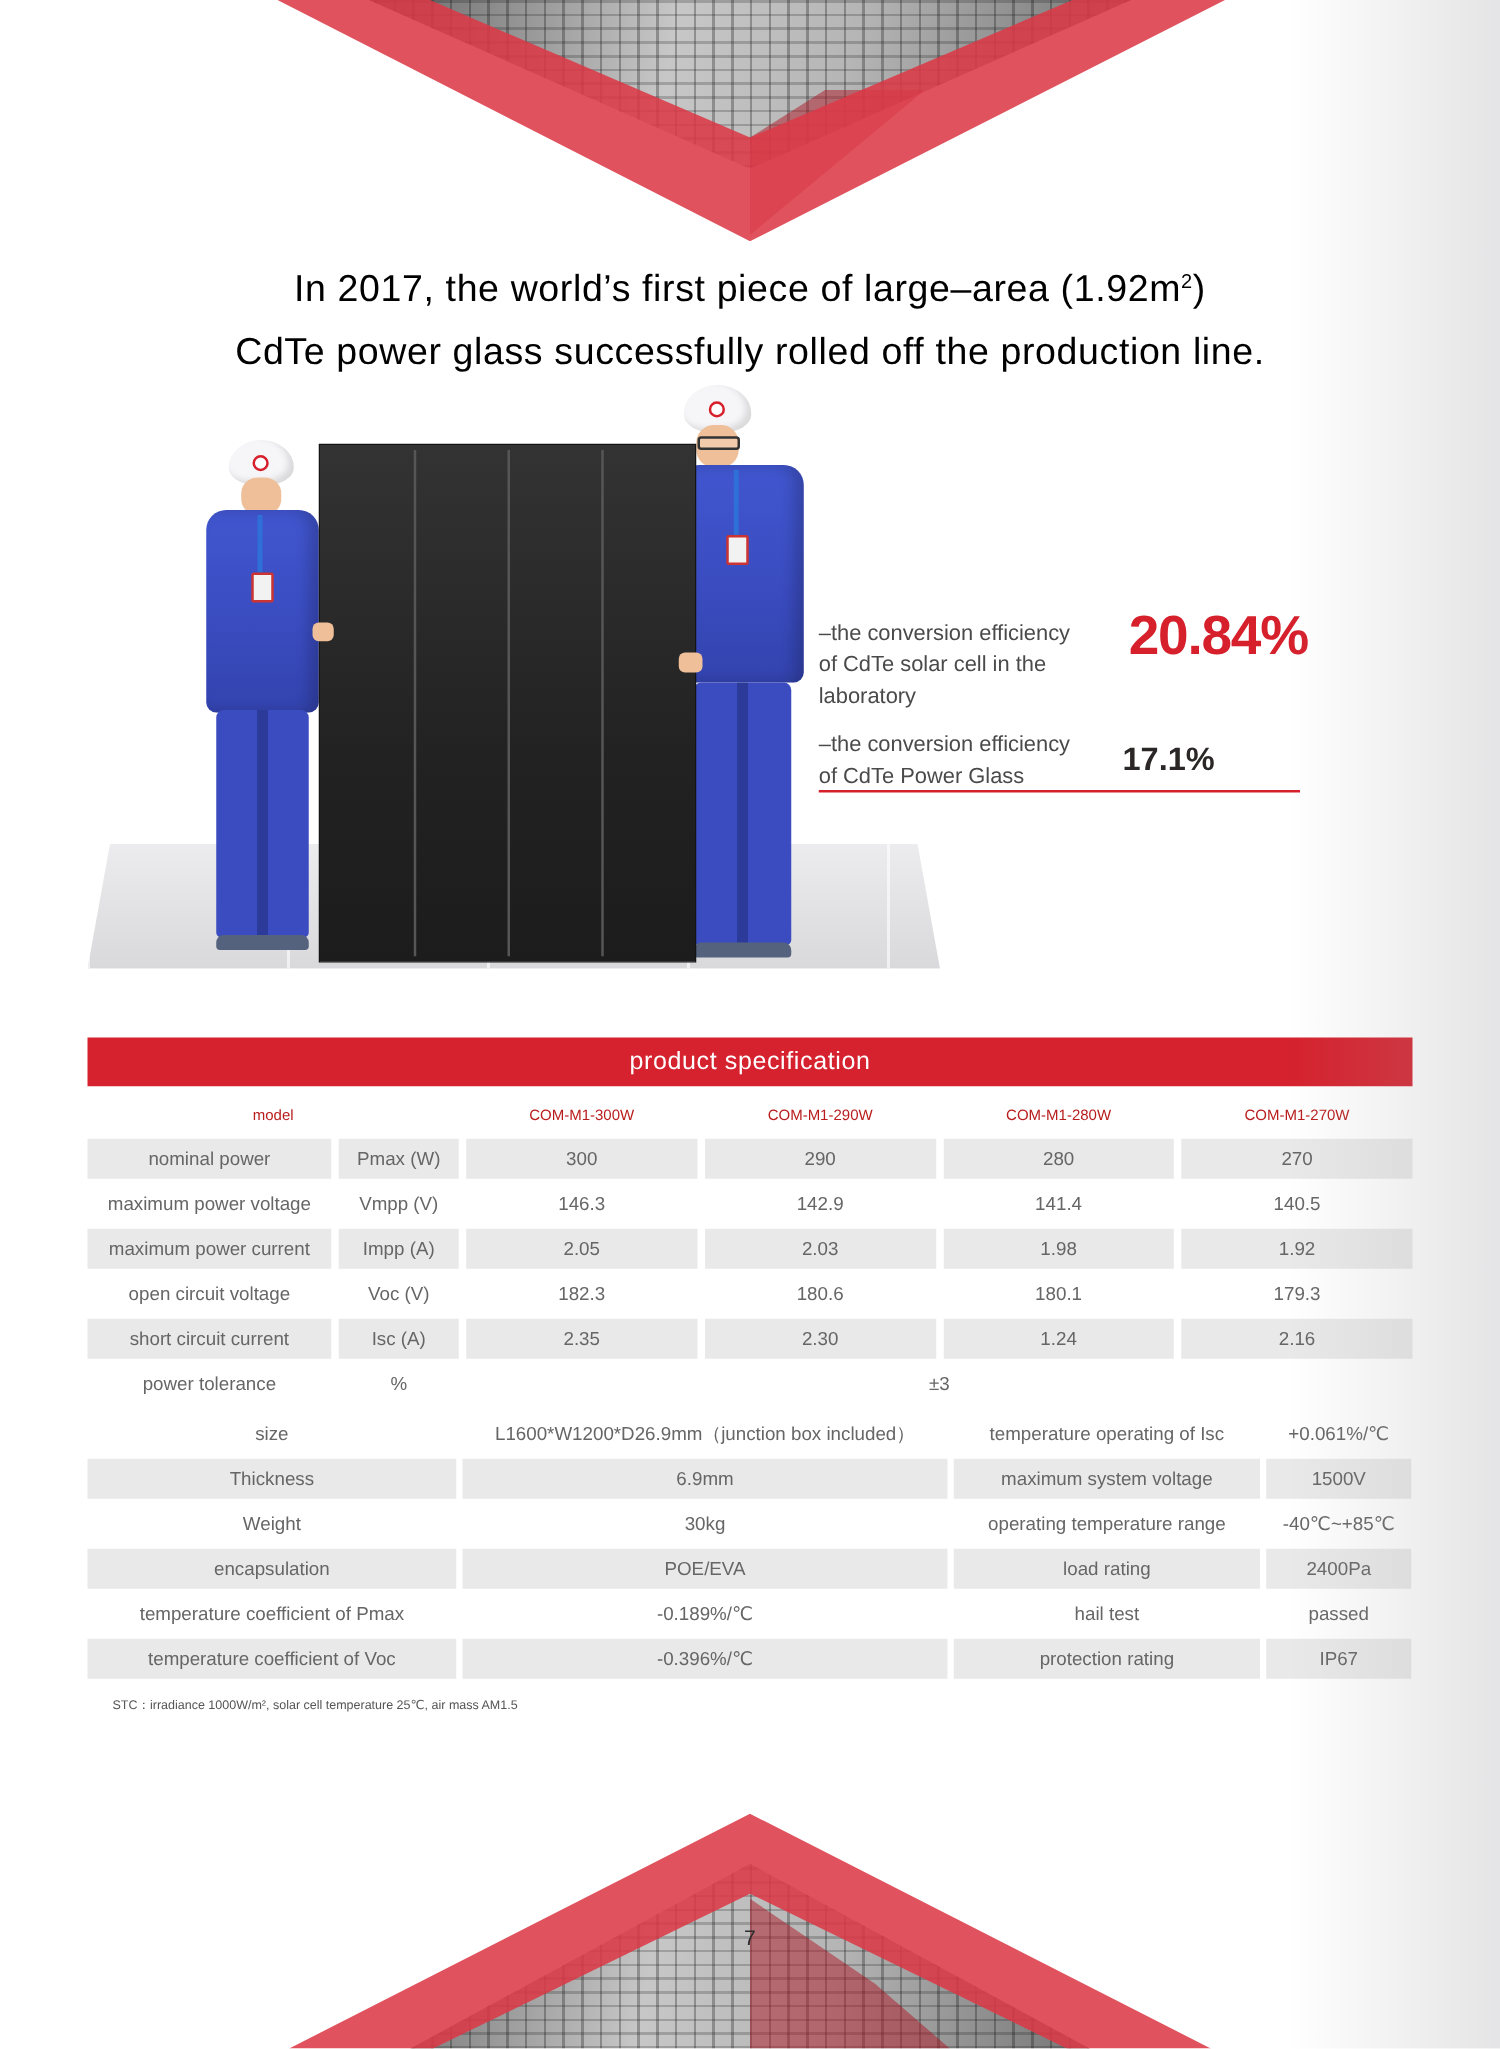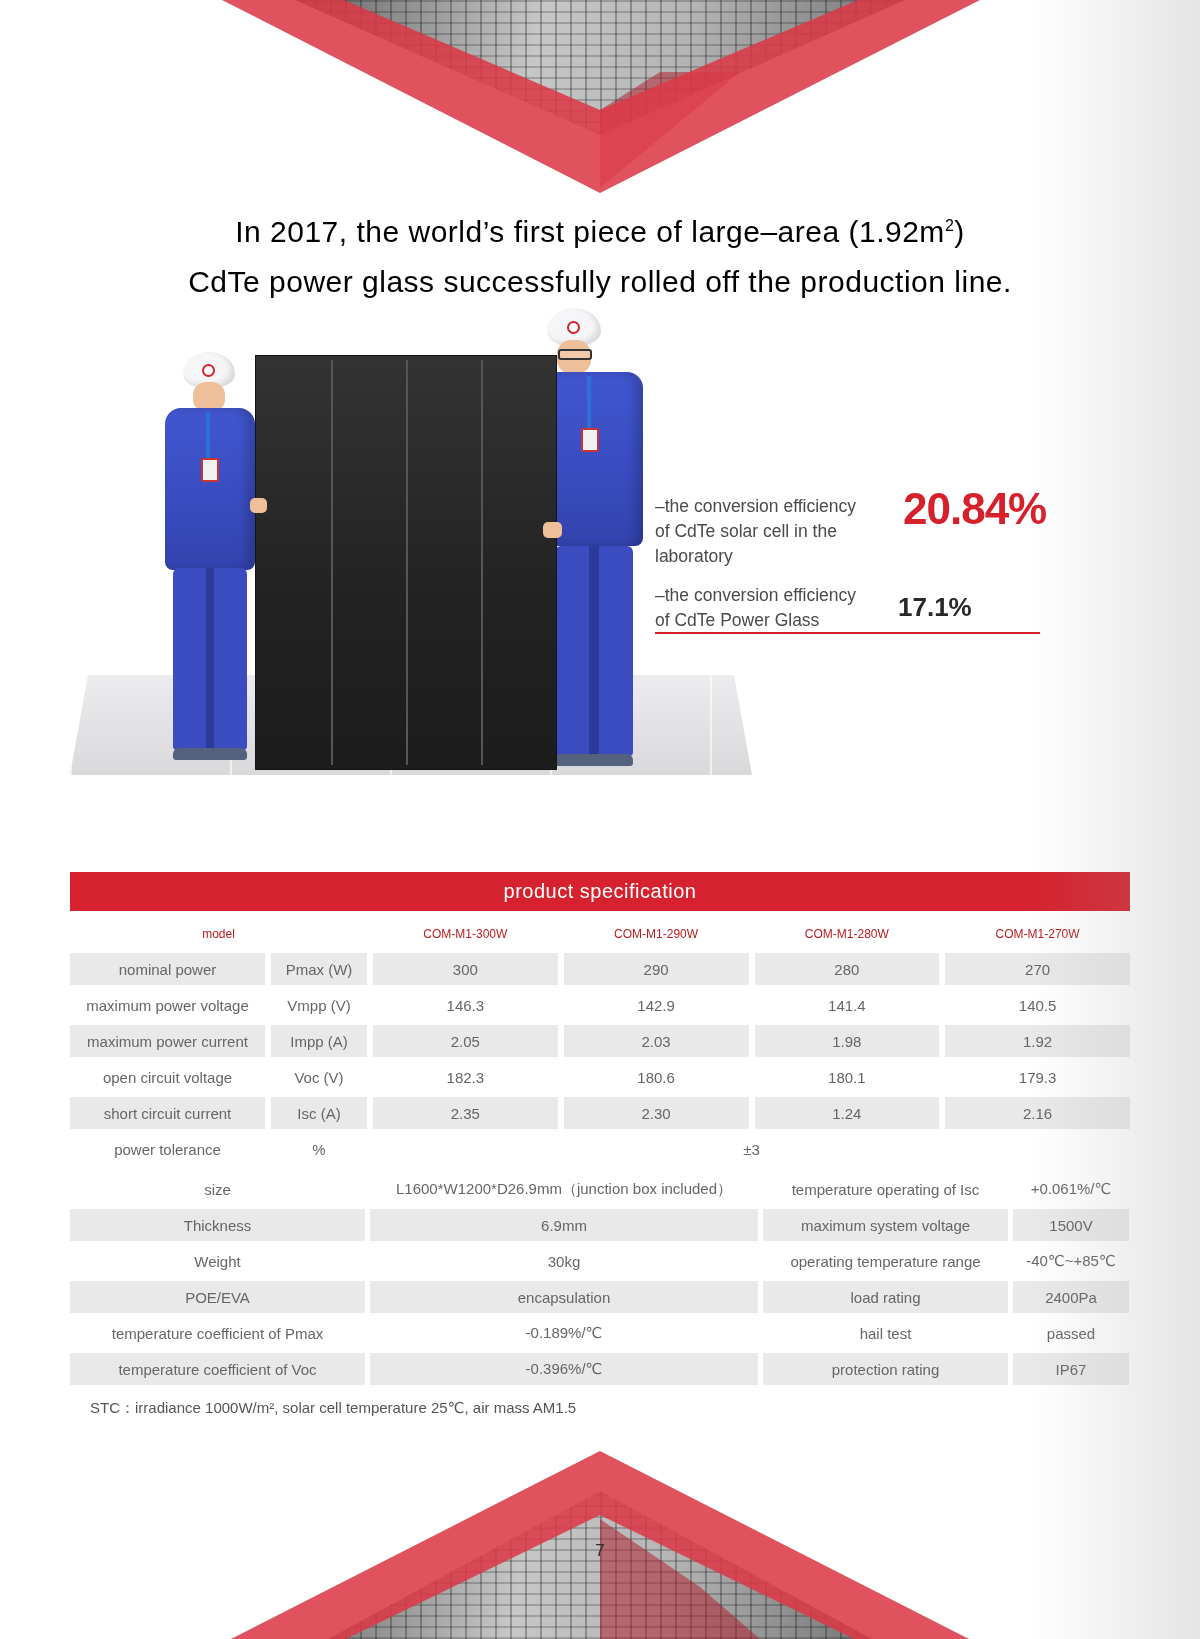--- a/index.html
+++ b/index.html
@@ -64,35 +64,35 @@
   .shoes{position:absolute;height:12px;background:#55627e;border-radius:6px 6px 3px 3px;}
   .hand{position:absolute;background:#eebf98;border-radius:5px;}
 
   
   .eff-label{position:absolute;margin:0;font-size:17.5px;line-height:1.42;color:#4a4a4a;}
   .eff-value-lab{position:absolute;left:903px;top:484px;font-size:44px;font-weight:bold;color:#d6202c;letter-spacing:-1px;}
   .eff-value-glass{position:absolute;left:898px;top:592px;font-size:26px;font-weight:bold;color:#2b2727;}
   .eff-underline{position:absolute;left:655px;top:632px;width:385px;height:2px;background:#d6202c;}
 
   
-  .spec{position:absolute;left:70px;top:872px;width:1060px;}
+  .spec{position:absolute;left:70px;top:830px;width:1060px;}
   .spec-title{height:39px;line-height:39px;text-align:center;background:#d5222e;
     color:#fff;font-size:20px;letter-spacing:.5px;}
   .mrow,.erow,.trow{display:grid;grid-template-columns:195px 96px 1fr 1fr 1fr 1fr;column-gap:6px;}
   .mrow{height:30px;margin:8px 0 4px;}
   .erow,.trow{height:32px;margin-bottom:4px;}
   .grow{display:grid;grid-template-columns:295px 388px 245px 116px;column-gap:5px;height:32px;margin-bottom:4px;text-align:center;}
   .grow.first{margin-top:8px;}
   .cell{display:flex;align-items:center;justify-content:center;font-size:15px;color:#666;}
   .mrow .cell{font-size:12px;color:#b91c1c;}
   .span2{grid-column:1/3;}
   .span4{grid-column:3/7;}
   .shade .cell{background:#e9e9e9;}
   .trow .cell,.mrow .cell{background:none;}
-  .spec-note{margin-top:14px;padding-left:20px;font-size:15px;color:#555;}
+  .spec-note{margin-top:14px;padding-left:20px;font-size:10px;color:#555;}
 </style>
 </head>
 <body>
 
 <div class="page">
 
   <div class="chevron top">
     <div class="cv-photo"></div>
     <div class="cv-accent"></div>
     <div class="cv-band"></div>
@@ -231,22 +231,22 @@
     </div>
 
     <div class="grow">
       <div class="cell">Weight</div>
       <div class="cell">30kg</div>
       <div class="cell">operating temperature range</div>
       <div class="cell">-40℃~+85℃</div>
     </div>
 
     <div class="grow shade">
+      <div class="cell">encapsulation</div>
       <div class="cell">POE/EVA</div>
-      <div class="cell">encapsulation</div>
       <div class="cell">load rating</div>
       <div class="cell">2400Pa</div>
     </div>
 
     <div class="grow">
       <div class="cell">temperature coefficient of Pmax</div>
       <div class="cell">-0.189%/℃</div>
       <div class="cell">hail test</div>
       <div class="cell">passed</div>
     </div>

